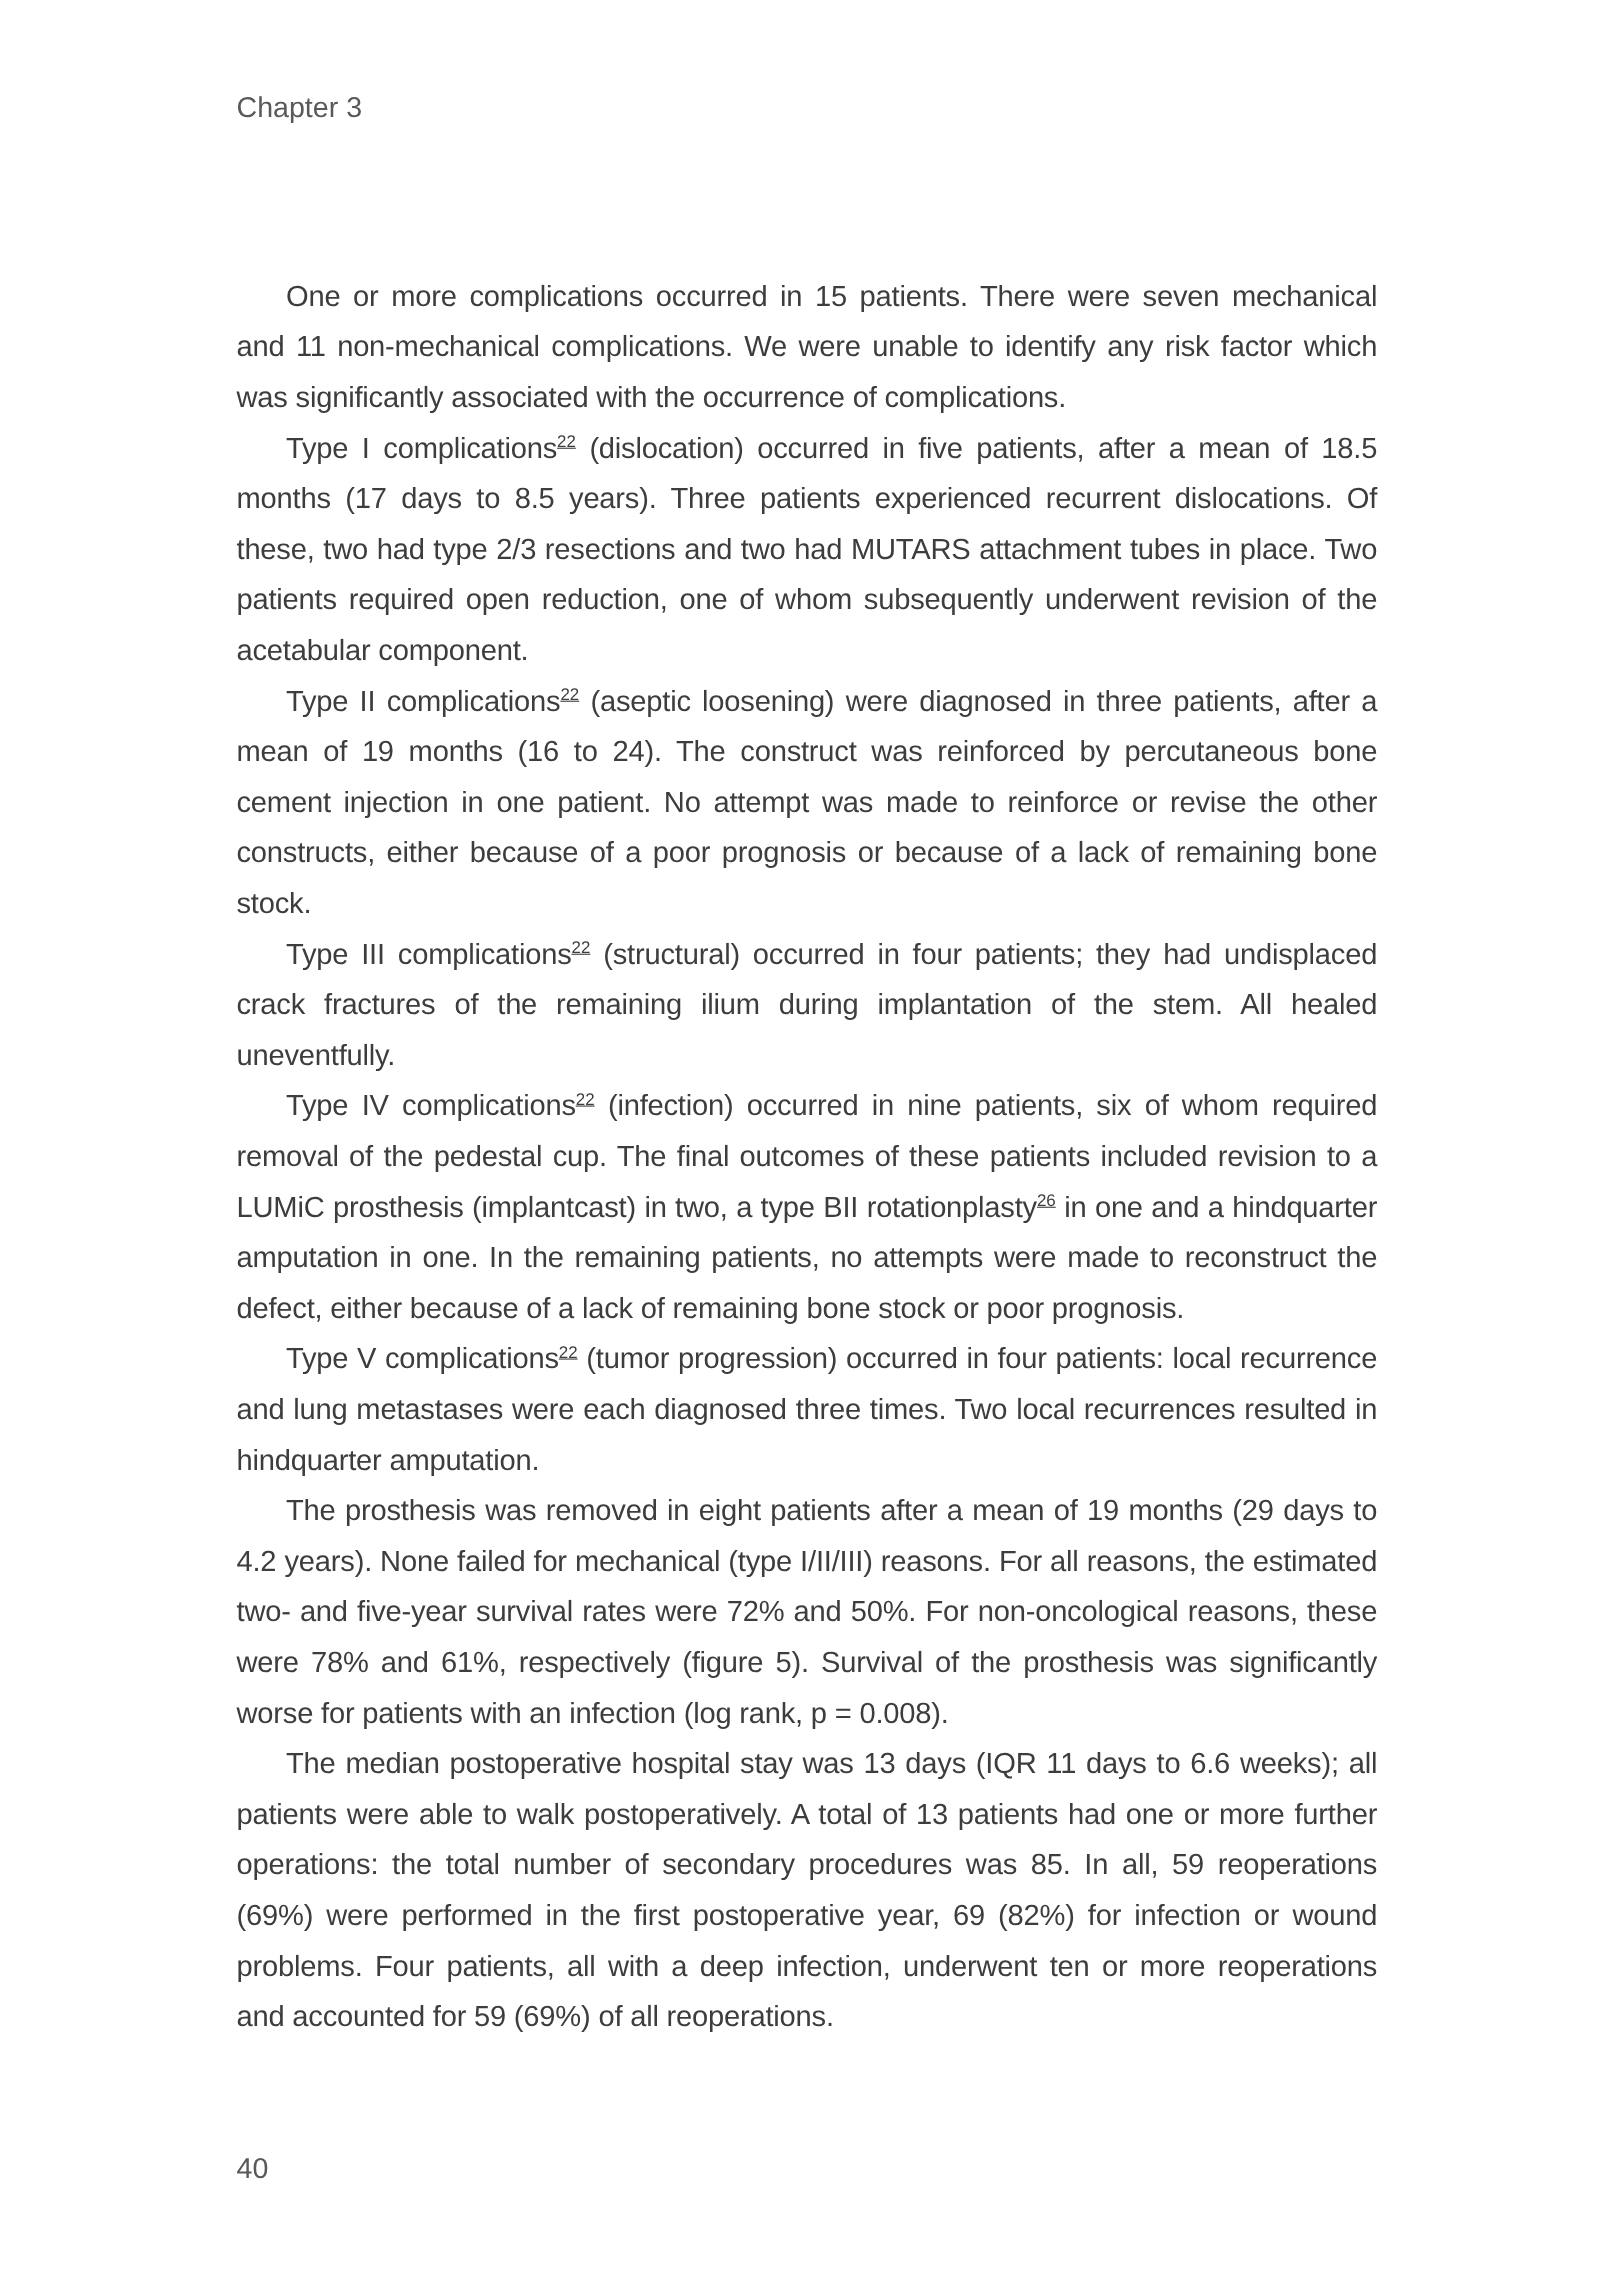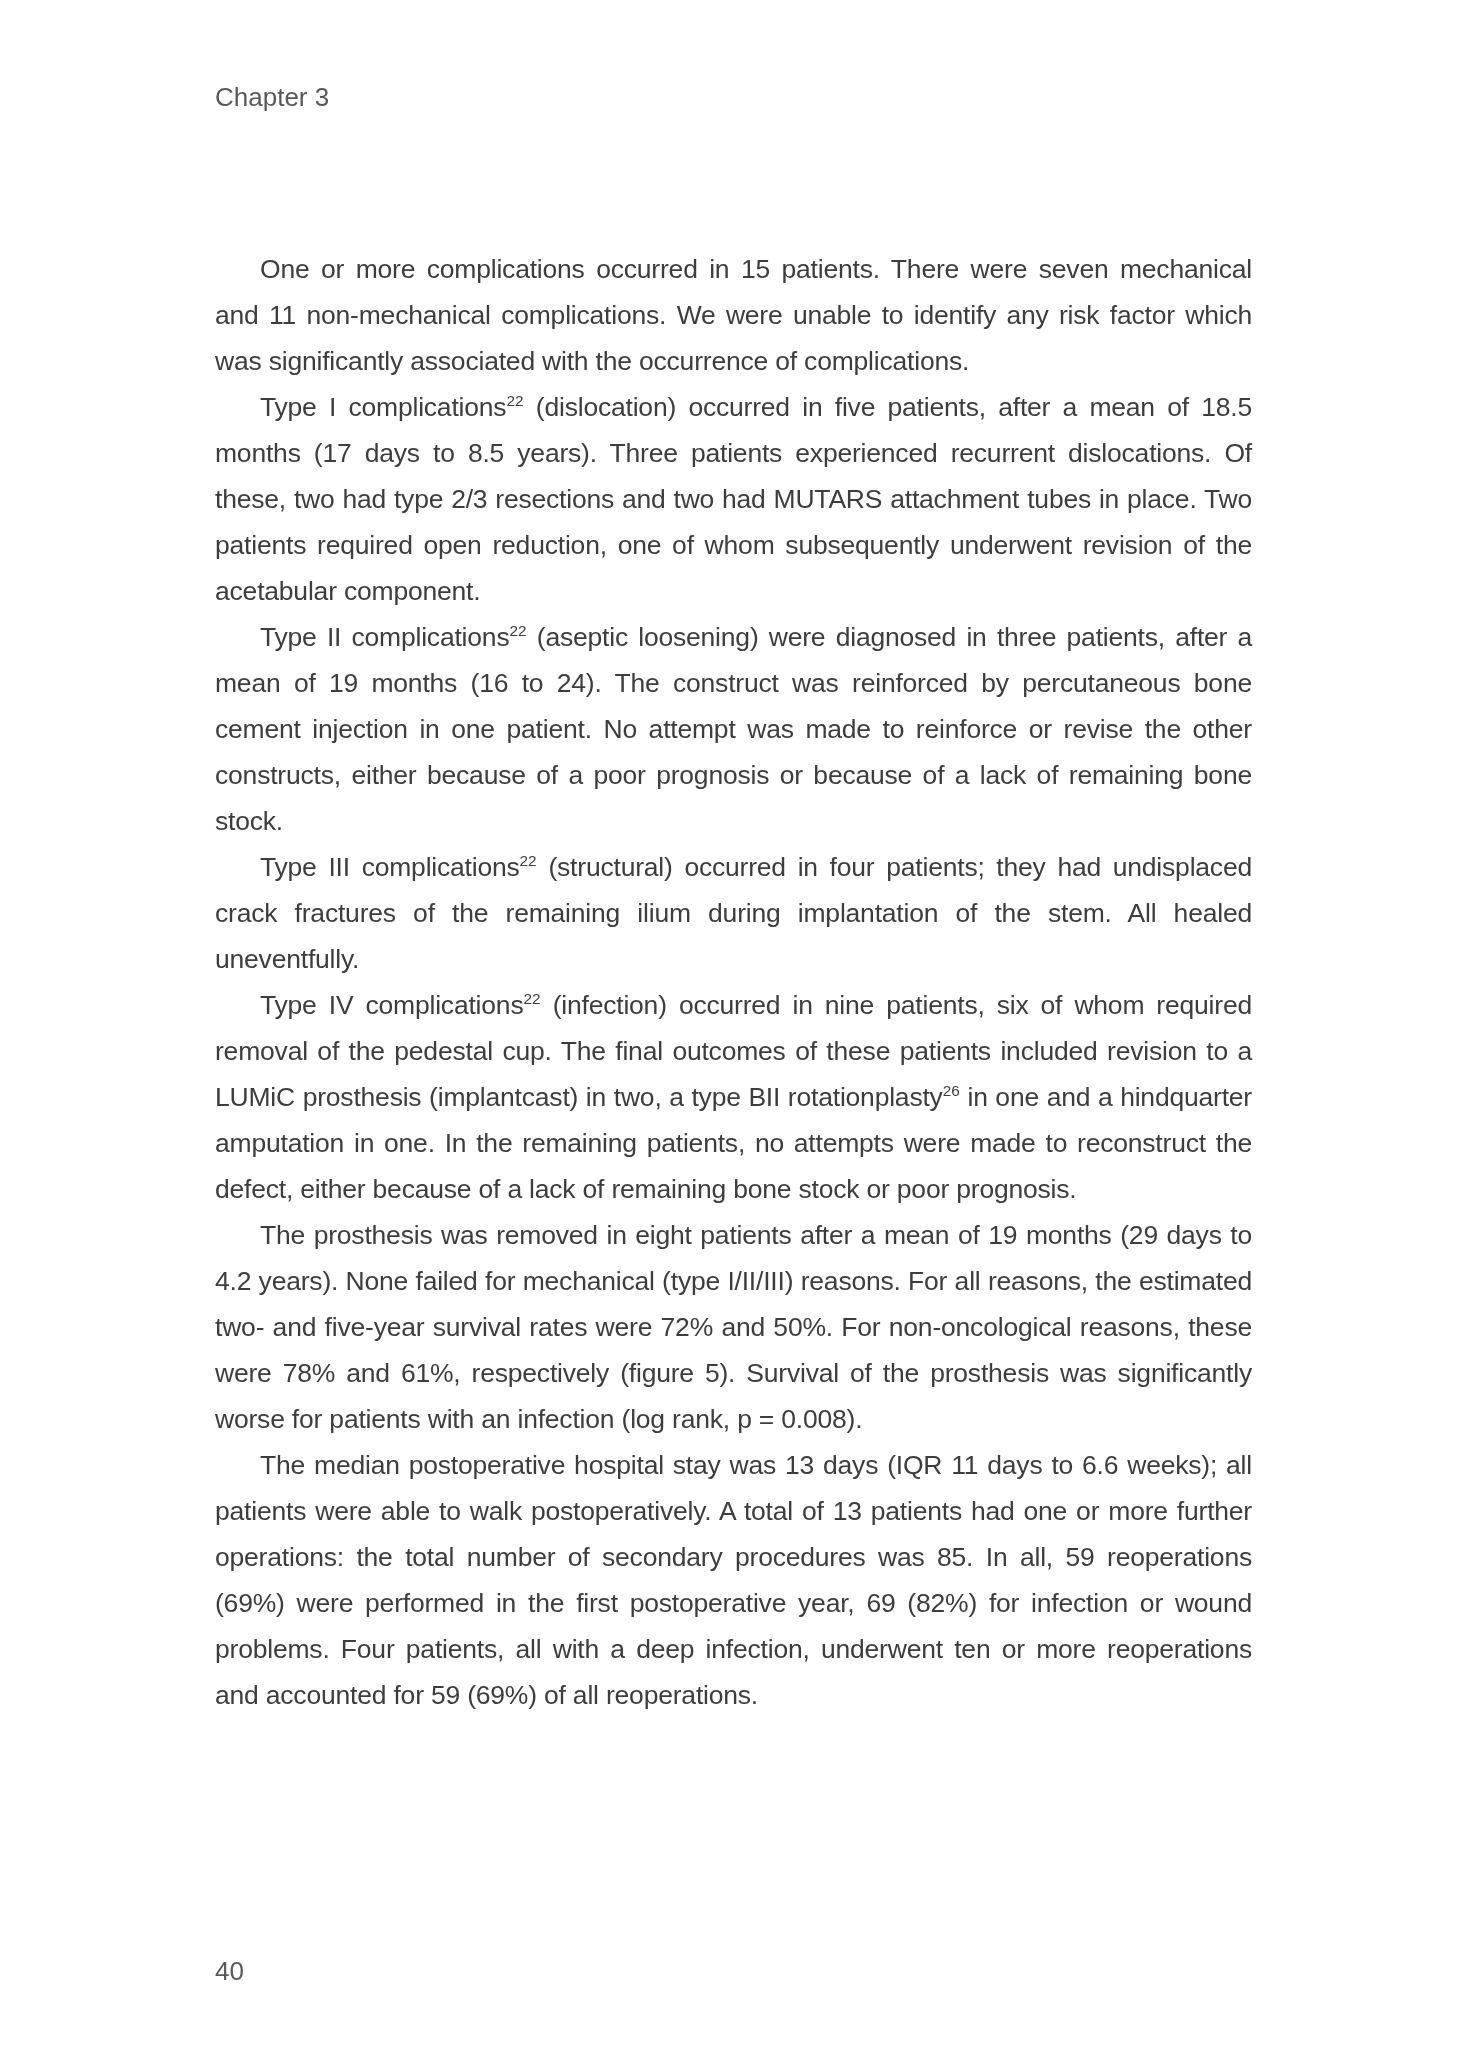--- a/index.html
+++ b/index.html
@@ -39,20 +39,21 @@
   }
   .para {
     margin: 0;
     padding: 0;
     text-indent: 45px;
   }
   .para sup {
     font-size: 0.58em;
     line-height: 0;
     letter-spacing: 0;
+    text-decoration: underline;
   }
   .page-number {
     position: absolute;
     left: 215px;
     top: 1956px;
     font-size: 26px;
     font-weight: 300;
     color: #595959;
   }
 </style>
@@ -61,18 +62,19 @@
 
 <div class="page">
   <div class="running-header">Chapter 3</div>
 
   <div class="body-text">
       <p class="para">One or more complications occurred in 15 patients. There were seven mechanical and 11 non-mechanical complications. We were unable to identify any risk factor which was significantly associated with the occurrence of complications.</p>
       <p class="para">Type I complications<sup>22</sup> (dislocation) occurred in five patients, after a mean of 18.5 months (17 days to 8.5 years). Three patients experienced recurrent dislocations. Of these, two had type 2/3 resections and two had MUTARS attachment tubes in place. Two patients required open reduction, one of whom subsequently underwent revision of the acetabular component.</p>
       <p class="para">Type II complications<sup>22</sup> (aseptic loosening) were diagnosed in three patients, after a mean of 19 months (16 to 24). The construct was reinforced by percutaneous bone cement injection in one patient. No attempt was made to reinforce or revise the other constructs, either because of a poor prognosis or because of a lack of remaining bone stock.</p>
       <p class="para">Type III complications<sup>22</sup> (structural) occurred in four patients; they had undisplaced crack fractures of the remaining ilium during implantation of the stem. All healed uneventfully.</p>
       <p class="para">Type IV complications<sup>22</sup> (infection) occurred in nine patients, six of whom required removal of the pedestal cup. The final outcomes of these patients included revision to a LUMiC prosthesis (implantcast) in two, a type BII rotationplasty<sup>26</sup> in one and a hindquarter amputation in one. In the remaining patients, no attempts were made to reconstruct the defect, either because of a lack of remaining bone stock or poor prognosis.</p>
+      <p class="para">Type V complications<sup>22</sup> (tumor progression) occurred in four patients: local recurrence and lung metastases were each diagnosed three times. Two local recurrences resulted in hindquarter amputation.</p>
       <p class="para">The prosthesis was removed in eight patients after a mean of 19 months (29 days to 4.2 years). None failed for mechanical (type I/II/III) reasons. For all reasons, the estimated two- and five-year survival rates were 72% and 50%. For non-oncological reasons, these were 78% and 61%, respectively (figure 5). Survival of the prosthesis was significantly worse for patients with an infection (log rank, p = 0.008).</p>
       <p class="para">The median postoperative hospital stay was 13 days (IQR 11 days to 6.6 weeks); all patients were able to walk postoperatively. A total of 13 patients had one or more further operations: the total number of secondary procedures was 85. In all, 59 reoperations (69%) were performed in the first postoperative year, 69 (82%) for infection or wound problems. Four patients, all with a deep infection, underwent ten or more reoperations and accounted for 59 (69%) of all reoperations.</p>
     </div>
 
   <div class="page-number">40</div>
 </div>
 
 </body></html>

